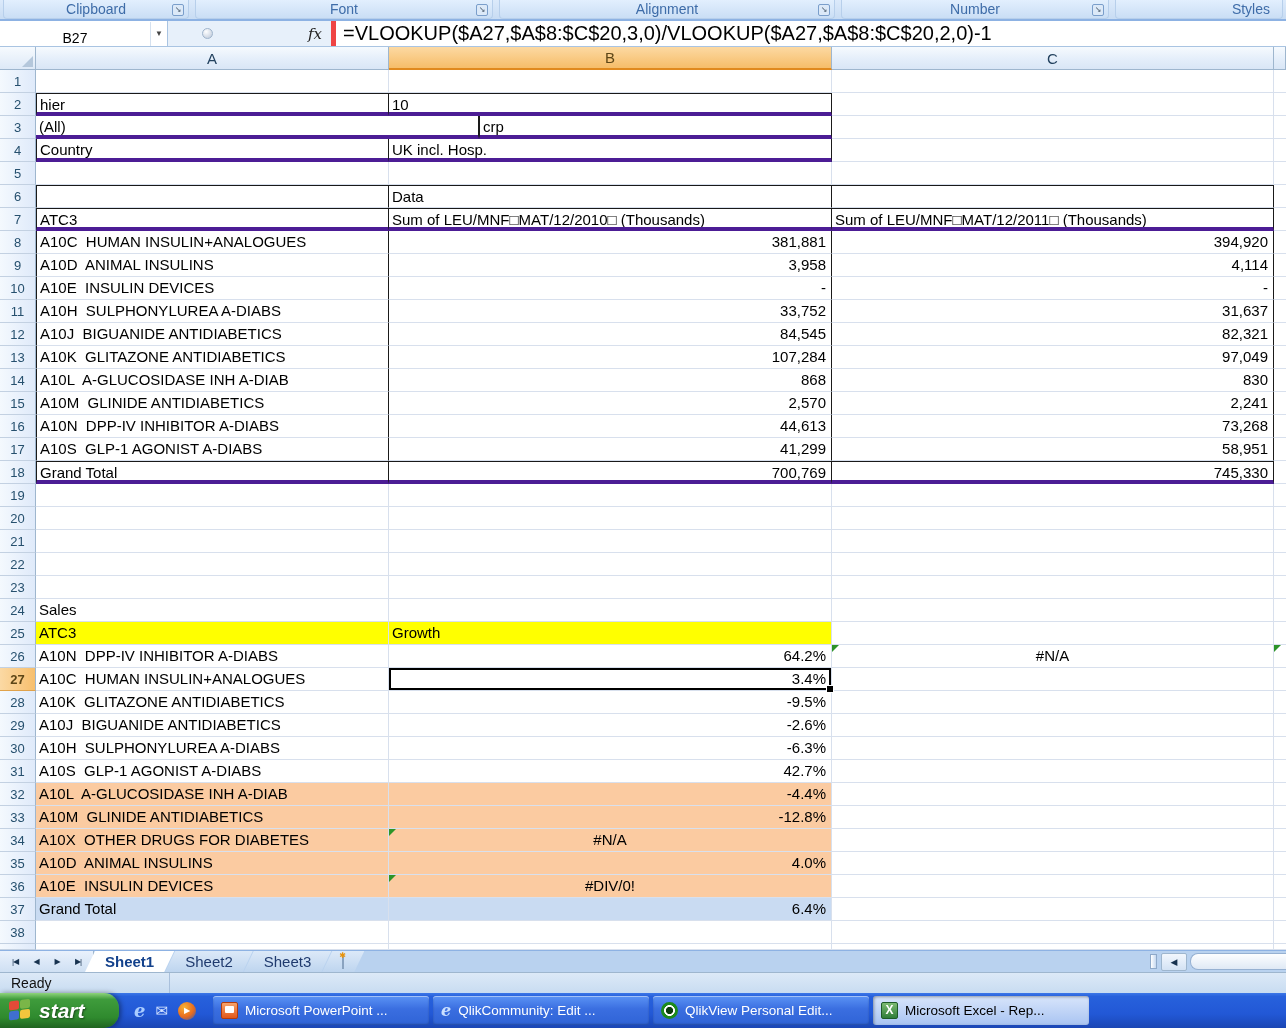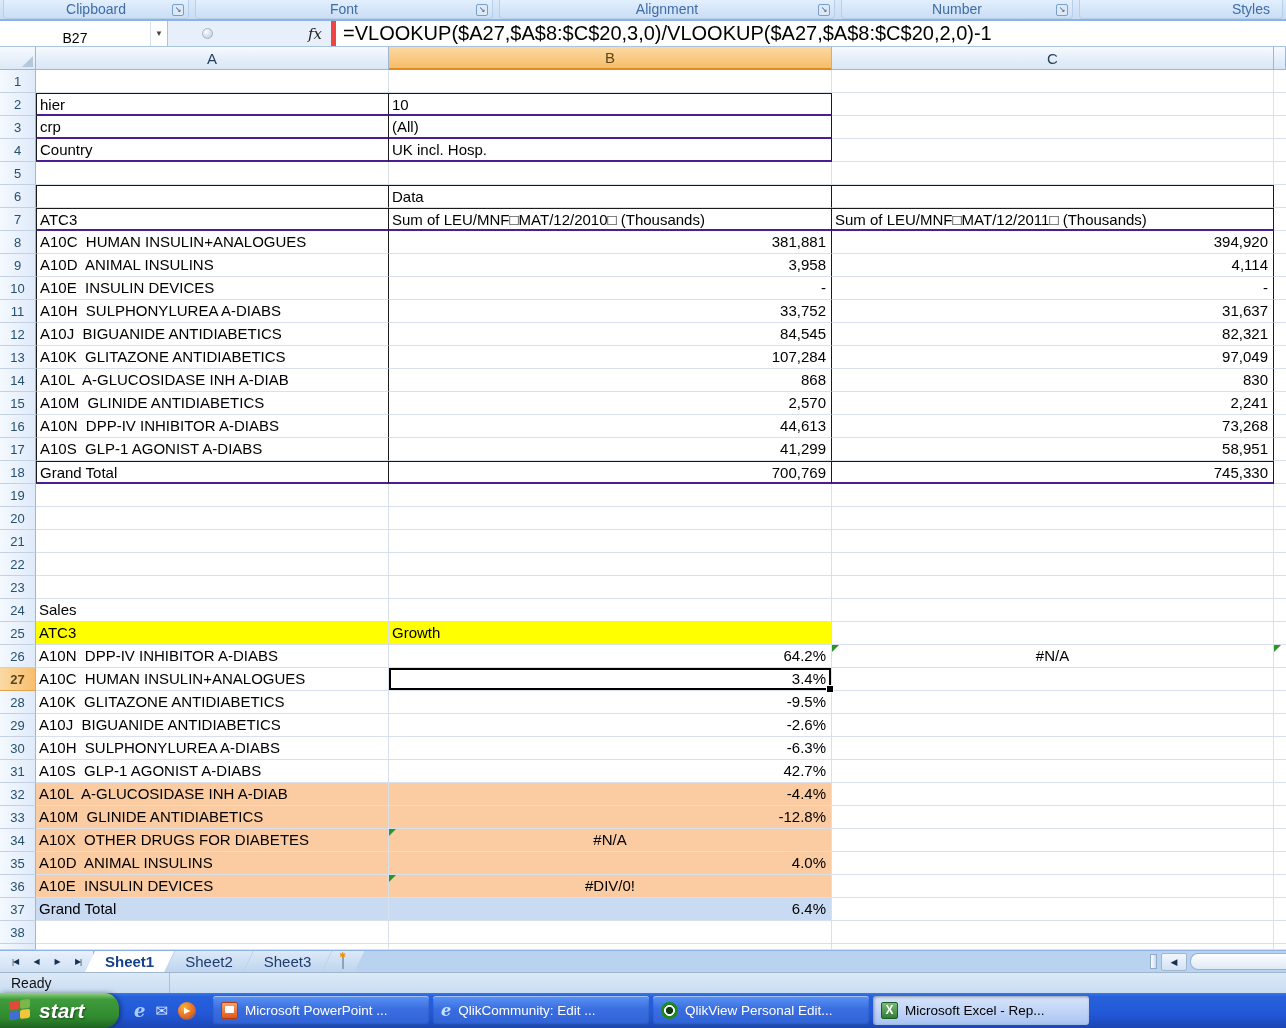--- a/index.html
+++ b/index.html
@@ -5,21 +5,21 @@
   * { box-sizing: border-box; margin: 0; padding: 0; }
   html,body { width:1286px; height:1028px; overflow:hidden;
     font-family:"Liberation Sans", sans-serif; background:#fff; }
 
   
   .ribbon { height:21px; background:linear-gradient(#dceafb,#c8dcf3);
     border-bottom:2px solid #8db2e3; display:flex; gap:6px; padding:0 3px; }
   .rgroup { position:relative; border:1px solid #b7cfeb; border-top:none;
     border-radius:0 0 4px 4px; background:linear-gradient(#e2effe,#cadef5);
     color:#3e6ca8; font-size:14px; display:flex; align-items:center; justify-content:center; }
-  .rg0{width:186px}.rg1{width:298px}.rg2{width:336px}.rg3{width:232px}
+  .rg0{width:186px}.rg1{width:298px}.rg2{width:336px}.rg3{width:268px}
   .rg4{flex:1; justify-content:flex-end; padding-right:12px}
   .dlg { position:absolute; right:4px; bottom:2px; width:12px; height:12px;
     border:1px solid #7a9ecb; border-radius:2px; background:#dce9f8;
     font-size:8px; line-height:10px; text-align:center; color:#456; }
 
   
   .fbar { height:26px; background:#e7f0fa; border-bottom:1px solid #a9c4e2; display:flex; }
   .namebox { width:168px; background:#fff; border-right:1px solid #a9c4e2; display:flex; align-items:flex-end; }
   .nbtext { flex:1; text-align:center; font-size:14px; color:#000; }
   .nbdrop { width:17px; border-left:1px solid #d5e1ef; color:#444; font-size:8px; text-align:center; line-height:24px; }
@@ -50,21 +50,21 @@
     font-size:13px; color:#26506e; display:flex; align-items:center; justify-content:center; }
   .rn-sel { background:linear-gradient(to right,#fbd9a4,#f7bf6d);
     border-bottom:1px solid #e0a24a; color:#5d4617; font-weight:bold; }
   .cell { border-right:1px solid #d8e0ed; border-bottom:1px solid #d8e0ed;
     font-size:15px; color:#000; line-height:21px; padding:0 3px;
     overflow:hidden; white-space:pre; }
   .ca{width:353px;flex:none}.cb{width:443px;flex:none}.cc{width:442px;flex:none}
   .cd{flex:1; border-right:none;}
   .num { text-align:right; padding-right:5px; }
   .ctr { text-align:center; }
-  .kt{border-top:1px solid #1a1a1a}.kb{border-bottom:2px solid #4c1d95}
+  .kt{border-top:1px solid #1a1a1a}.kb{border-bottom:4px solid #4c1d95}
   .kl{border-left:1px solid #1a1a1a}.kr{border-right:1px solid #1a1a1a}
   .f-yellow{background:#FFFF00}
   .f-orange{background:#FBCBA1}
   .f-blue{background:#C9DBF2}
   .err{position:relative}
   .err::before{content:'';position:absolute;top:0;left:0;width:0;height:0;
     border-top:7px solid #2d9428;border-right:7px solid transparent;}
   .selcell{box-shadow:inset 0 0 0 2px #000;position:relative;overflow:visible;z-index:3}
   .selcell::after{content:'';position:absolute;right:-3px;bottom:-3px;width:6px;height:6px;
     background:#000;border:1px solid #fff;}
@@ -198,22 +198,22 @@
     </div>
     <div class="grow">
       <div class="rn">2</div>
       <div class="cell ca kl kr kb kt">hier</div>
       <div class="cell cb kr kb kt">10</div>
       <div class="cell cc"></div>
       <div class="cell cd"></div>
     </div>
     <div class="grow">
       <div class="rn">3</div>
+      <div class="cell cb kr kb">(All)</div>
       <div class="cell ca kl kr kb">crp</div>
-      <div class="cell cb kr kb">(All)</div>
       <div class="cell cc"></div>
       <div class="cell cd"></div>
     </div>
     <div class="grow">
       <div class="rn">4</div>
       <div class="cell ca kl kr kb">Country</div>
       <div class="cell cb kr kb">UK incl. Hosp.</div>
       <div class="cell cc"></div>
       <div class="cell cd"></div>
     </div>

